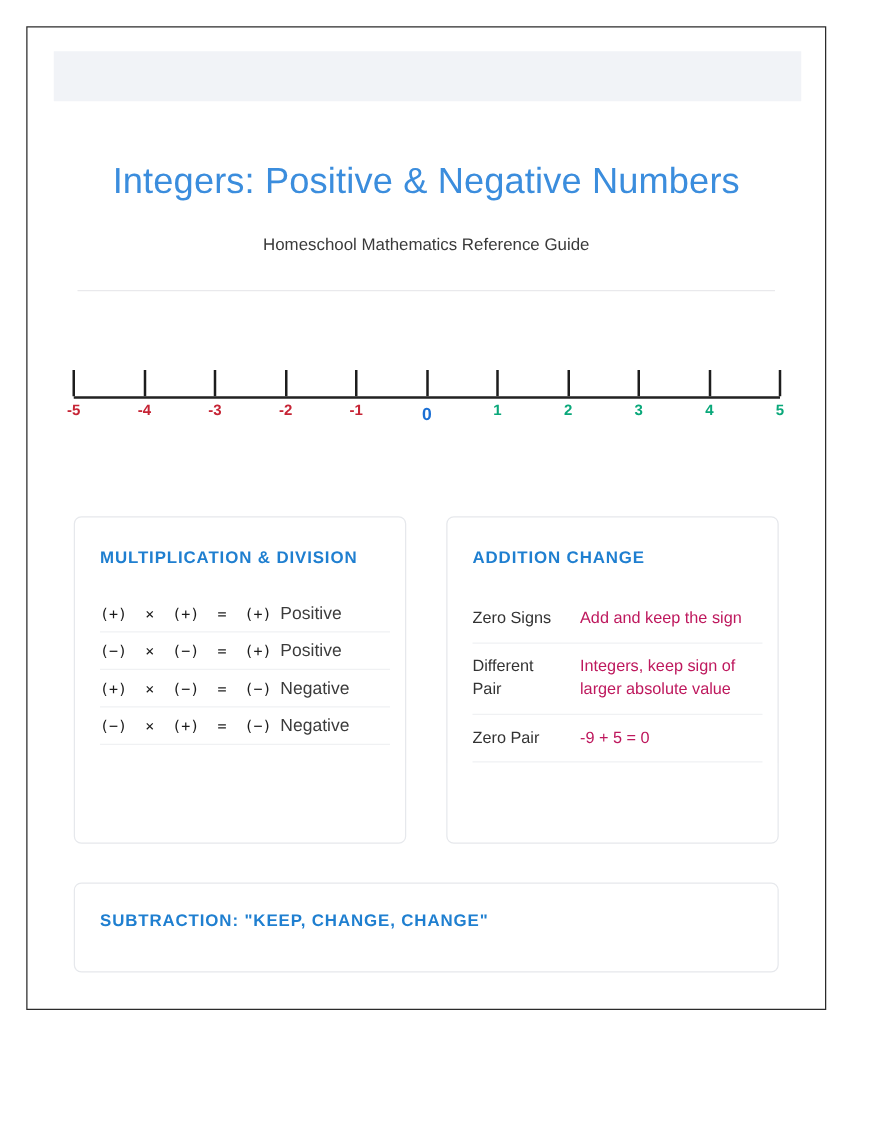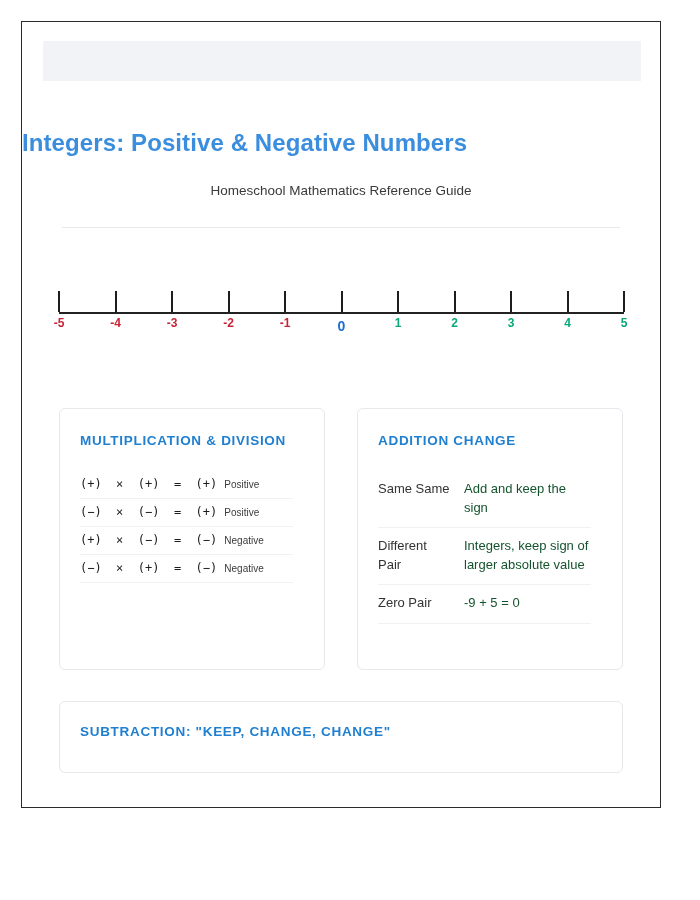--- a/index.html
+++ b/index.html
@@ -42,23 +42,23 @@
   #doc {
     position: absolute;
     left: 0;
     top: 0;
     width: 638px;
   }
 
   .doc-title {
     margin: 0;
     padding-top: 107px;
-    text-align: left;
-    font-size: 24px;
-    font-weight: 700;
+    text-align: center;
+    font-size: 29px;
+    font-weight: 400;
     color: #3b8ddd;
     letter-spacing: 0.1px;
   }
   .doc-subtitle {
     margin: 4px;
     padding-top: 22px;
     text-align: center;
     font-size: 13.5px;
     font-weight: 400;
     color: #3a3a3a;
@@ -125,21 +125,21 @@
     display: flex;
     gap: 32px;
     align-items: stretch;
   }
   .card {
     box-sizing: border-box;
     flex: 1 1 0;
     background: #ffffff;
     border: 1px solid #e6e8ec;
     border-radius: 6px;
-    padding: 22px 31px 16px 20px;
+    padding: 22px 12px 16px 20px;
     min-height: 262px;
   }
   .card-title {
     margin: 0 0 20px 0;
     font-size: 13.5px;
     font-weight: bold;
     color: #1f7fd0;
     letter-spacing: 0.7px;
     line-height: 1.5;
   }
@@ -153,36 +153,36 @@
     border-bottom: 1px solid #f0f1f3;
   }
   .mul-expr {
     font-family: "DejaVu Sans Mono", monospace;
     font-size: 12px;
     color: #1b1b1b;
     white-space: pre;
   }
   .mul-word {
     font-family: "Liberation Sans", sans-serif;
-    font-size: 10px;
+    font-size: 14px;
     color: #3b3b3b;
     margin-left: 7px;
   }
 
   
   .add-table {
     width: 100%;
     border-collapse: collapse;
   }
   .add-table td {
     vertical-align: top;
     padding: 9px 0 10px 0;
     border-bottom: 1px solid #f0f1f3;
     font-size: 13px;
-    color: #14532d;
+    color: #be185d;
     line-height: 1.42;
   }
   .add-table td.add-key {
     width: 74px;
     padding-right: 12px;
     color: #333333;
   }
 
   
   #subtraction-block {
@@ -261,21 +261,21 @@
               <span class="mul-word">Negative</span>
             </div>
           </div>
       </div>
 
       <div class="card">
         <div class="card-title">ADDITION CHANGE</div>
         <table class="add-table">
           <tbody id="add-rows">
               <tr>
-                <td class="add-key">Same Same</td>
+                <td class="add-key">Zero Signs</td>
                 <td class="add-value">Add and keep the sign</td>
               </tr>
               <tr>
                 <td class="add-key">Different Pair</td>
                 <td class="add-value">Integers, keep sign of larger absolute value</td>
               </tr>
               <tr>
                 <td class="add-key">Zero Pair</td>
                 <td class="add-value">-9 + 5 = 0</td>
               </tr>

